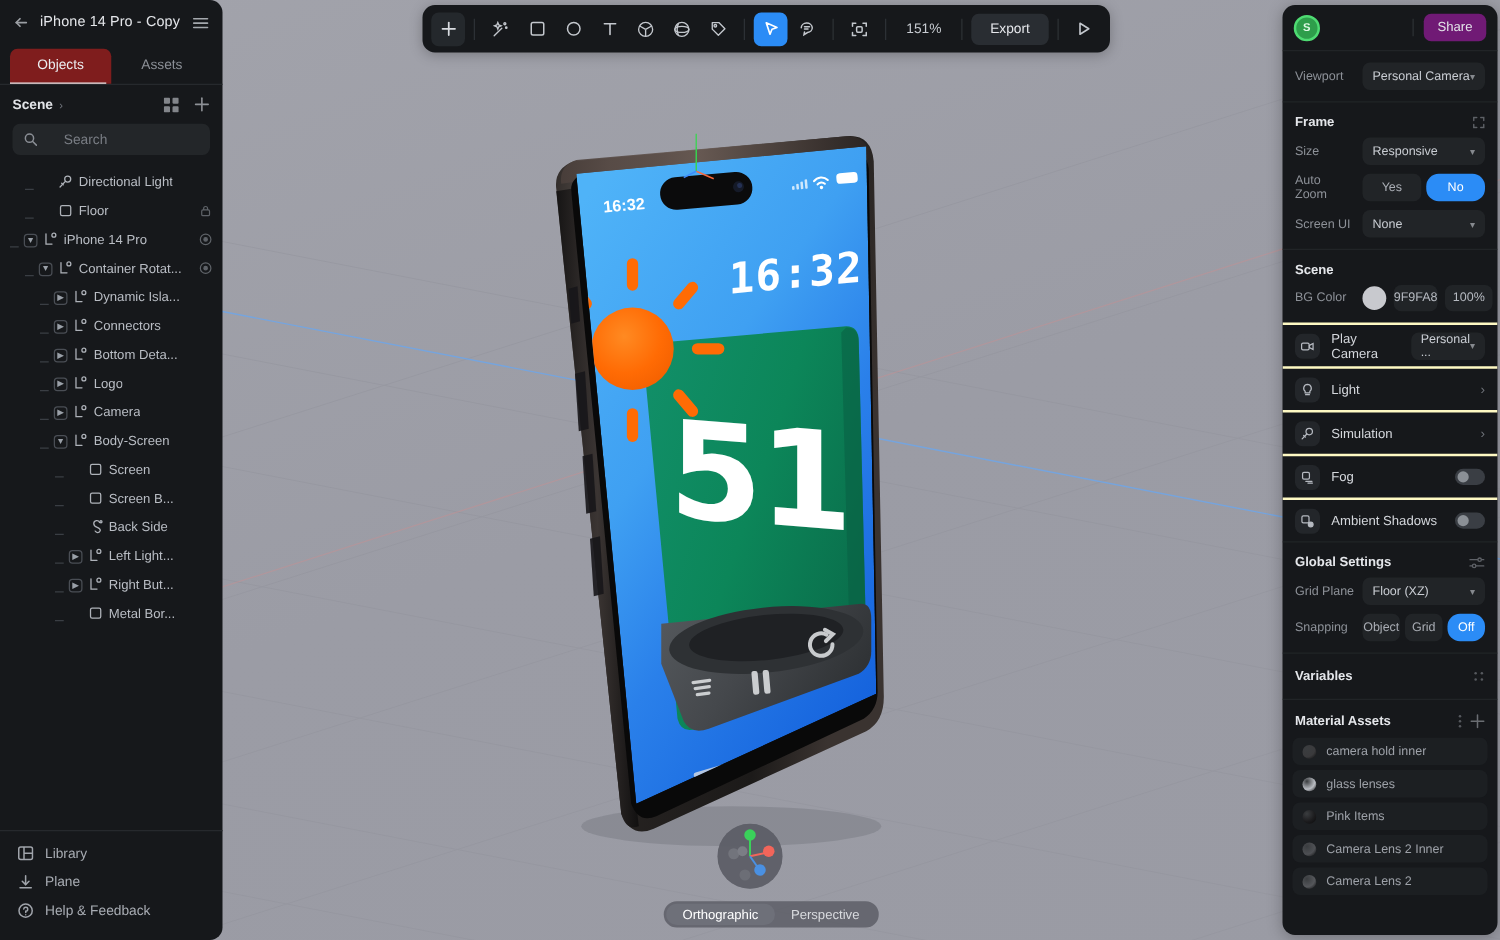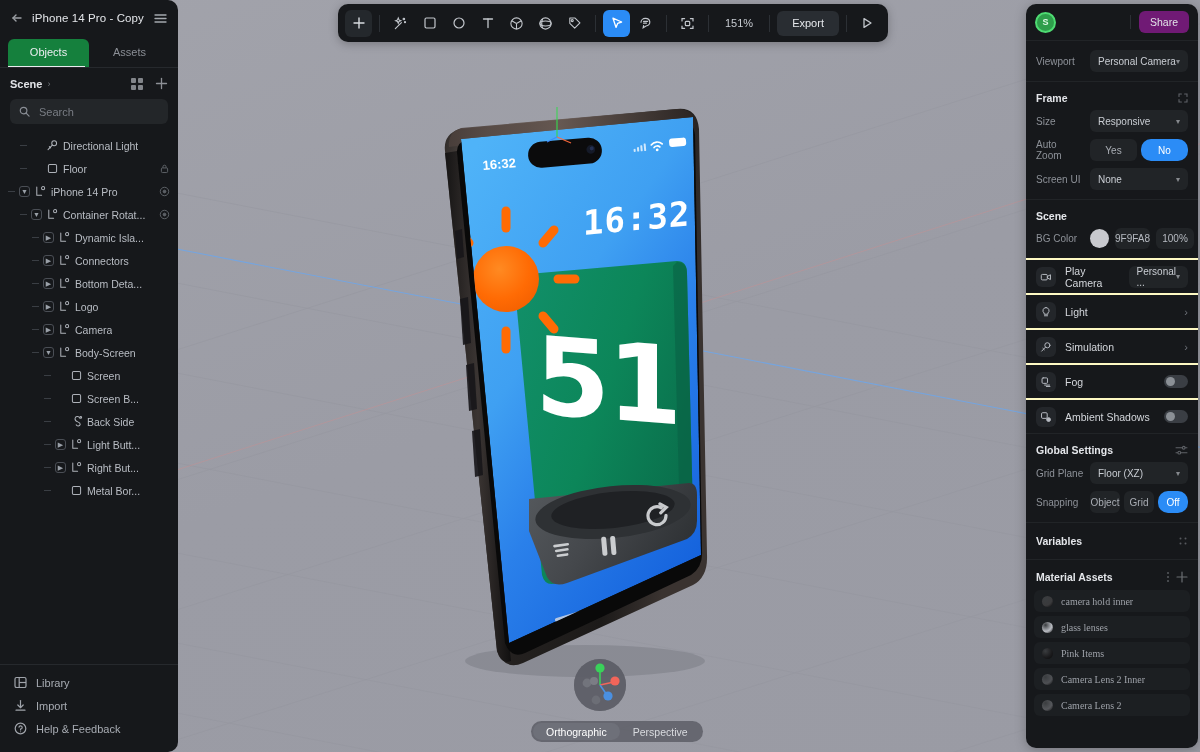--- a/index.html
+++ b/index.html
@@ -39,53 +39,53 @@
   }
   .lp-menu { width:15px;height:15px;opacity:.8;cursor:pointer;}
 
   .tabs {
     display:flex; padding: 3px 8px 0 8px; position:relative;
   }
   .tab {
     flex:1; text-align:center; font-size:11px; padding:7px 0 9px;
     color:#8b8f96; border-radius:6px 6px 0 0; cursor:pointer;
   }
-  .tab.active { color:#eceef1; background:#15803d; }
+  .tab.active { color:#eceef1; background:#7f1d1d; }
   .tabs-underline {
     position:absolute; left:8px; bottom:0; width:77px; height:1.5px; background:#e9ebee;
   }
   .tabs-rule {
     height:1px; background:#26292d; margin:0;
   }
 
   .scene-row {
     display:flex; align-items:center; padding: 9px 10px 7px;
     gap:5px;
   }
   .scene-label { font-size:11px; color:#e2e4e8; font-weight:bold; }
   .scene-chev { font-size:9px; color:#73777e; }
   .scene-spacer { flex:1; }
   .scene-icon { opacity:.7; cursor:pointer; display:flex; }
 
   .search-wrap { padding: 2px 10px 8px; }
   .search-box {
     background:#232629; border-radius:6px; height:25px;
-    display:flex; align-items:center; gap:9px; padding: 0 9px;
+    display:flex; align-items:center; gap:21px; padding: 0 9px;
     cursor:text;
   }
   .search-ph { font-size:11px; color:#797d84; }
 
   
   .tree { flex:1; overflow:hidden; padding: 2px 0 0 0; position:relative; }
   .tnode {
     display:flex; align-items:center; height:23px;
     font-size:10.5px; color:#b9bdc4; cursor:pointer; position:relative;
     padding-right:8px;
   }
-  .tw { display:flex; align-items:center; gap:4px; }
+  .tw { display:flex; align-items:flex-end; gap:4px; }
   .tdash { width:7px; height:1px; background:#3a3e44; flex:0 0 auto; }
   .tcaret {
     width:11px;height:11px;border:1px solid #4a4e55;border-radius:3px;
     display:flex;align-items:center;justify-content:center;flex:0 0 auto;
     color:#9aa0a8; font-size:7px; line-height:1;
   }
   .tcaret.blank { border:none; }
   .ticon { width:13px;height:13px;flex:0 0 auto;display:flex;align-items:center;justify-content:center; }
   .tlabel { white-space:nowrap; overflow:hidden; text-overflow:ellipsis; }
   .tright { margin-left:auto; opacity:.55; display:flex; }
@@ -200,21 +200,21 @@
   }
   .mat-list { padding: 0 8px 6px; overflow:hidden; }
   .mat-row {
     display:flex; align-items:center; gap:8px;
     height:22px; margin-bottom:4px; padding: 0 8px;
     background:#1c1f22; border-radius:6px; cursor:pointer;
   }
   .mat-dot { width:11px;height:11px;border-radius:50%;flex:0 0 auto; }
   .mat-lbl {
     font-size:10px; color:#9da1a8;
-    white-space:nowrap; overflow:hidden; text-overflow:ellipsis;font-family:Liberation Serif, serif;
+    white-space:nowrap; overflow:hidden; text-overflow:ellipsis;
   }
 
   
   #viewcube {
     position:absolute; left:574px; top:659px;
     width:52px;height:52px;border-radius:50%;
     background:rgba(92,94,102,.75);
     z-index:15;
   }
   #projseg {
@@ -679,21 +679,21 @@
         <div class="tnode" style="padding-left: 44px;">
           <span class="tw">
             <span class="tdash"></span>
             <span class="tcaret">▶</span>
             <span class="ticon">
               <svg width="13" height="13" viewBox="0 0 14 14" fill="none" stroke="#aeb2b9" stroke-width="1.1" stroke-linecap="round">
                 <path d="M3 2.2 V11 H8.2"></path>
                 <circle cx="9.8" cy="3.4" r="1.7"></circle>
               </svg>
             </span>
-            <span class="tlabel">Light Butt...</span>
+            <span class="tlabel">Left Light...</span>
           </span>
         </div>
         <div class="tnode" style="padding-left: 44px;">
           <span class="tw">
             <span class="tdash"></span>
             <span class="tcaret">▶</span>
             <span class="ticon">
               <svg width="13" height="13" viewBox="0 0 14 14" fill="none" stroke="#aeb2b9" stroke-width="1.1" stroke-linecap="round">
                 <path d="M3 2.2 V11 H8.2"></path>
                 <circle cx="9.8" cy="3.4" r="1.7"></circle>
@@ -725,21 +725,21 @@
             <line x1="5.2" y1="6.5" x2="12" y2="6.5"></line>
       </svg>
       <span>Library</span>
     </div>
     <div class="foot-row">
       <svg width="13" height="13" viewBox="0 0 13 13" fill="none" stroke="#a0a4ab" stroke-width="1.2" stroke-linecap="round">
         <line x1="6.5" y1="1.5" x2="6.5" y2="8.5"></line>
             <path d="M3.8 6 L6.5 8.7 L9.2 6"></path>
             <line x1="2" y1="11.2" x2="11" y2="11.2"></line>
       </svg>
-      <span>Import</span>
+      <span>Plane</span>
     </div>
     <div class="foot-row">
       <svg width="13" height="13" viewBox="0 0 13 13" fill="none" stroke="#a0a4ab" stroke-width="1.2">
         <circle cx="6.5" cy="6.5" r="5.3"></circle>
         <path d="M5 5.2 A1.6 1.6 0 1 1 6.6 7 V7.9" stroke-linecap="round"></path>
         <circle cx="6.6" cy="9.8" r="0.55" fill="#a0a4ab" stroke="none"></circle>
       </svg>
       <span>Help &amp; Feedback</span>
     </div>
   </div>

